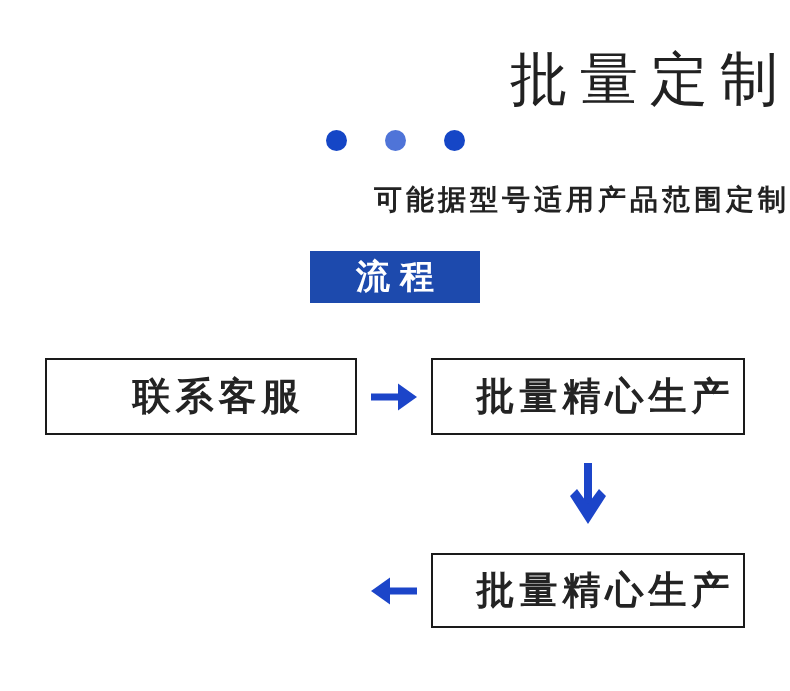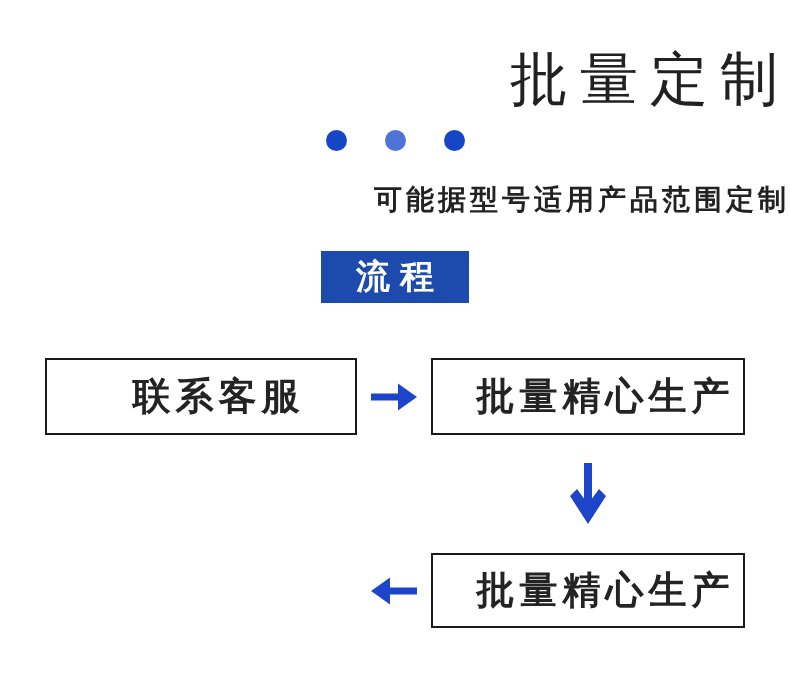--- a/index.html
+++ b/index.html
@@ -48,21 +48,21 @@
     text-align: right;
     font-size: 28px;
     line-height: 30px;
     font-weight: 700;
     letter-spacing: 4px;
     color: #222222;
   }
   .subtitle.first { margin-top: 34px; }
   .subtitle.second { margin-top: 16px; }
   .badge {
-    width: 148px;
+    width: 170px;
     height: 52px;
     margin: 36px auto 10px auto;
     display: flex;
     align-items: center;
     justify-content: center;
     color: #ffffff;
     font-size: 34px;
     font-weight: 700;
     letter-spacing: 10px;
     text-indent: 10px;

